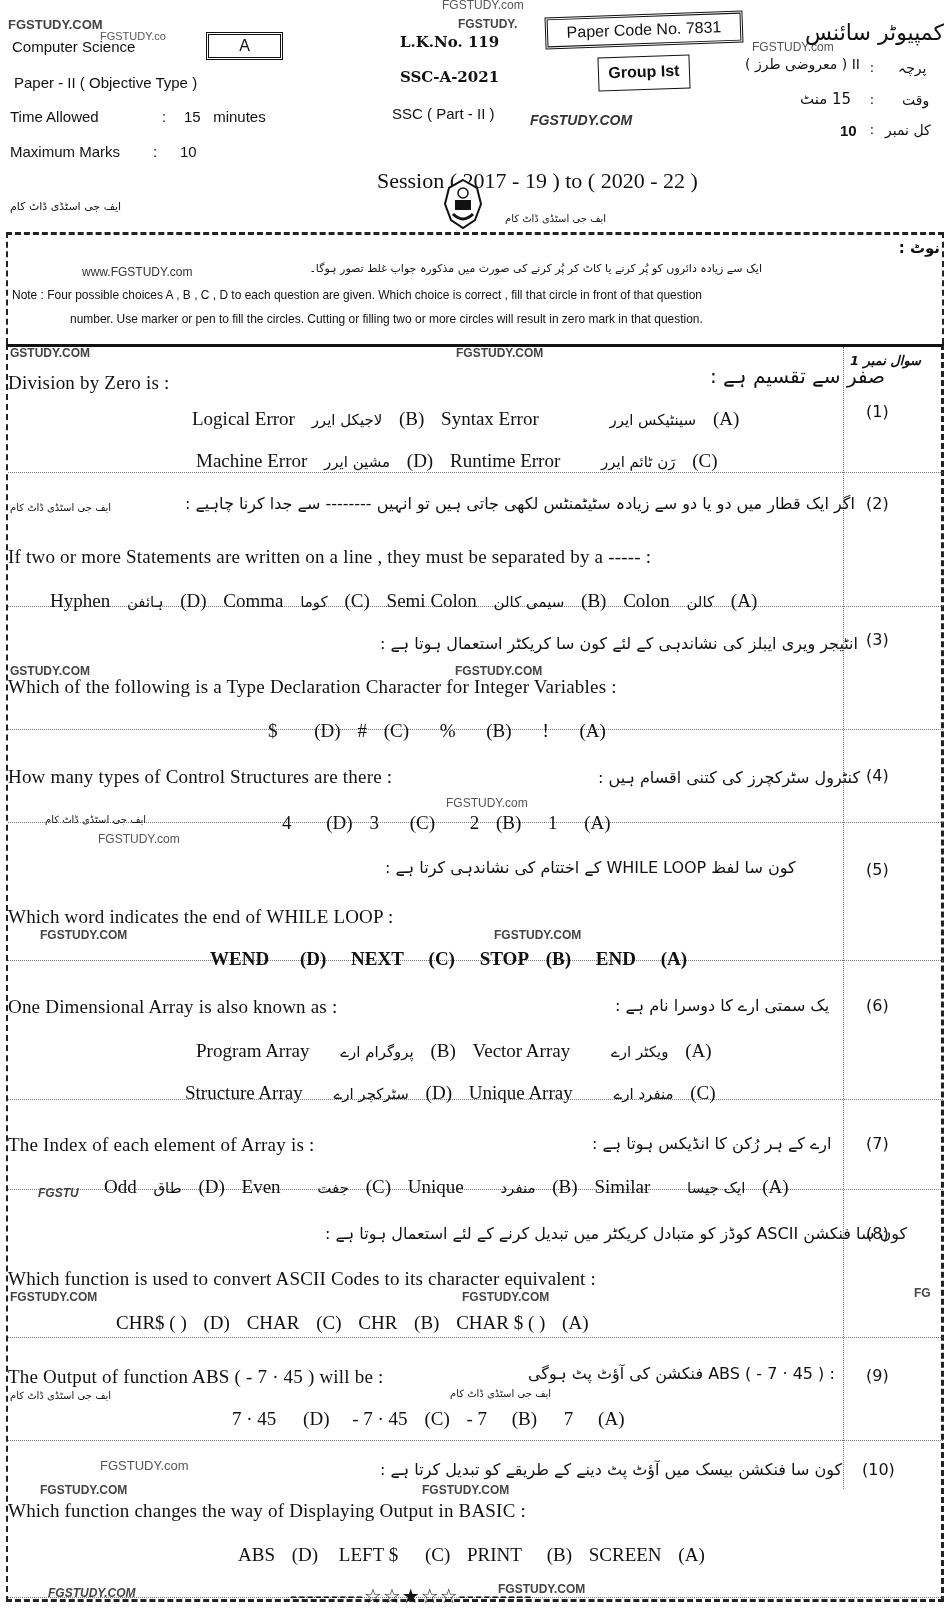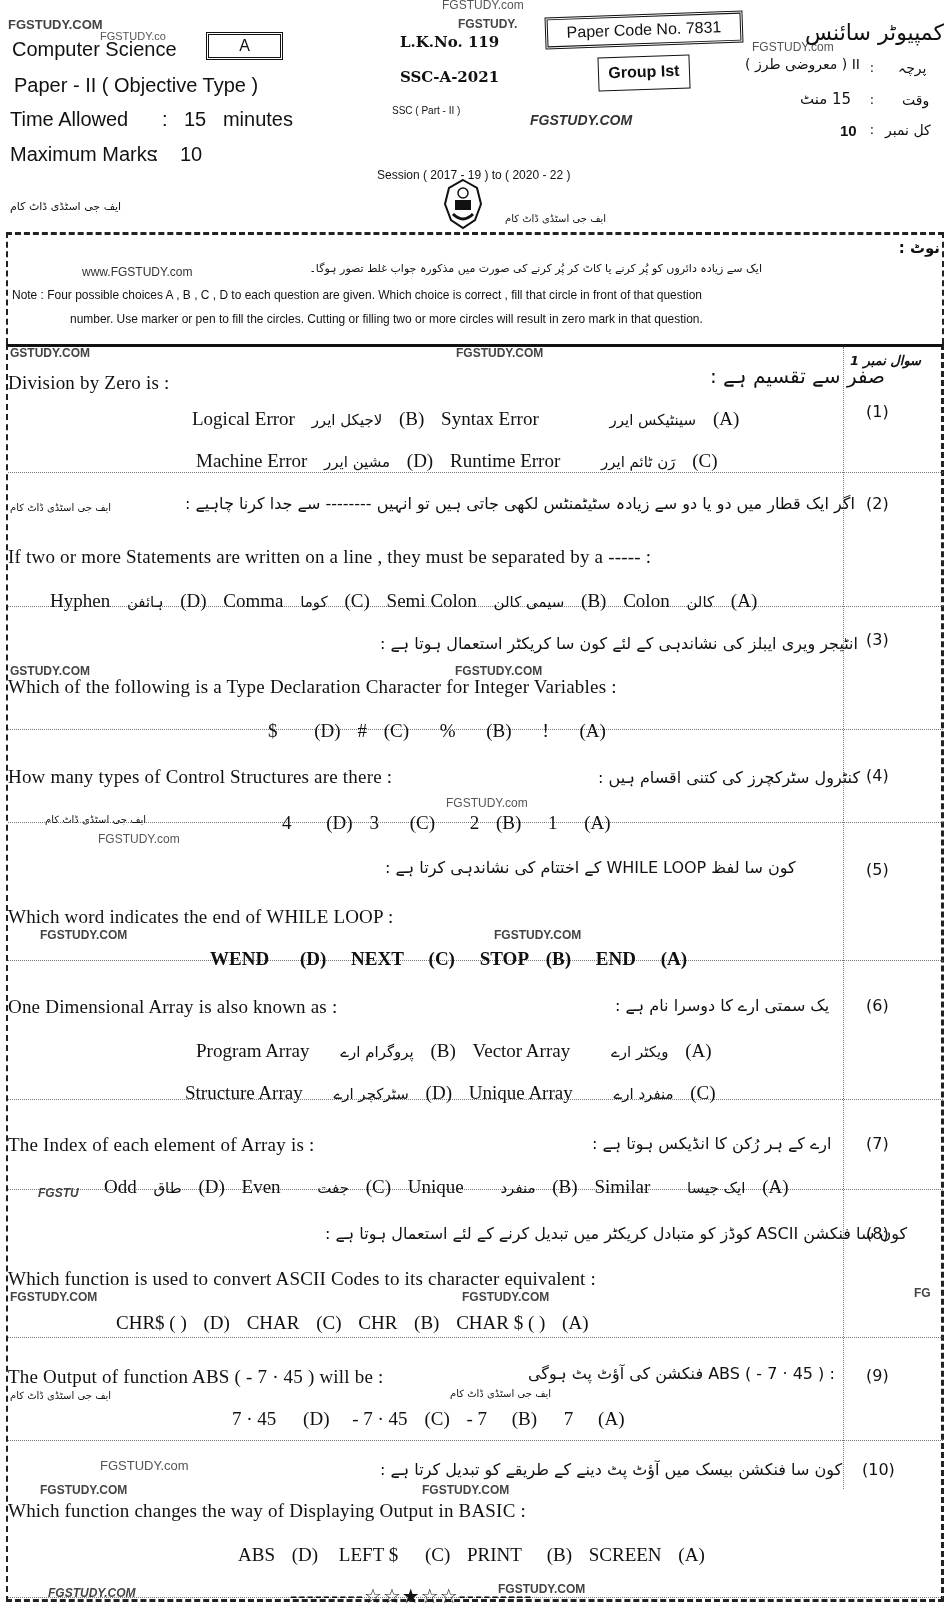--- a/index.html
+++ b/index.html
@@ -6,26 +6,26 @@
   html, body { width: 950px; height: 1617px; background: #ffffff; overflow: hidden; }
   body { position: relative; font-family: "Liberation Serif", serif; color: #111; }
   .sans { font-family: "Liberation Sans", sans-serif; }
   .abs { position: absolute; white-space: nowrap; }
   .urdu { direction: rtl; font-family: "DejaVu Sans", sans-serif; }
   .wm { font-family: "Liberation Sans", sans-serif; font-size: 12px; color: #555; position: absolute; white-space: nowrap; }
   .wm.bold { font-weight: bold; color: #444; }
   .wm.italic { font-style: italic; font-weight: bold; font-size: 14px; color: #333; }
 
   
-  .hdr-left { font-family: "Liberation Sans", sans-serif; font-size: 20px; }
+  .hdr-left { font-family: "Liberation Sans", sans-serif; font-size: 15px; }
   .box-a { position: absolute; left: 206px; top: 32px; width: 77px; height: 28px; border: 3px double #111; text-align: center; font-family: "Liberation Sans", sans-serif; font-size: 16px; line-height: 22px; }
   .hdr-mid { font-family: "DejaVu Serif", serif; font-weight: bold; font-size: 15px; }
   .paper-code { position: absolute; left: 545px; top: 14px; width: 198px; height: 32px; border: 3px double #111; font-family: "Liberation Sans", sans-serif; font-size: 16px; line-height: 26px; text-align: center; transform: rotate(-2deg); }
   .group-box { position: absolute; left: 598px; top: 56px; width: 92px; height: 34px; border: 1.5px solid #111; font-family: "Liberation Sans", sans-serif; font-weight: bold; font-size: 16px; line-height: 30px; text-align: center; transform: rotate(-2deg); }
-  .session { font-family: Liberation Sans, sans-serif; font-size: 12px; margin-top: 32px; }
+  .session { font-family: Liberation Serif, serif; font-size: 22px; margin-top: 32px; }
 
   
   .logo { position: absolute; left: 443px; top: 178px; width: 40px; height: 52px; }
 
   
   .note-box { position: absolute; left: 6px; top: 232px; width: 938px; height: 112px; border-top: 3px dashed #222; border-left: 2px dashed #222; border-right: 2px dashed #222; }
   .note-en { font-family: "Liberation Sans", sans-serif; font-size: 13px; transform: scaleX(0.92); transform-origin: left; }
 
   
   .qtable { position: absolute; left: 6px; top: 344px; width: 938px; height: 1258px; border-top: 3px solid #111; border-left: 2px dashed #222; border-right: 3px dashed #222; border-bottom: 3px dashed #222; }
@@ -53,21 +53,21 @@
 <div class="abs hdr-left" style="left:14px;top:74px;">Paper - II ( Objective Type )</div>
 <div class="abs hdr-left" style="left:10px;top:108px;">Time  Allowed</div>
 <div class="abs hdr-left" style="left:162px;top:108px;">:</div>
 <div class="abs hdr-left" style="left:184px;top:108px;white-space:pre;">15   minutes</div>
 <div class="abs hdr-left" style="left:10px;top:143px;">Maximum Marks</div>
 <div class="abs hdr-left" style="left:153px;top:143px;">:</div>
 <div class="abs hdr-left" style="left:180px;top:143px;">10</div>
 
 <div class="abs hdr-mid" style="left:400px;top:33px;">L.K.No. 119</div>
 <div class="abs hdr-mid" style="left:400px;top:68px;">SSC-A-2021</div>
-<div class="abs hdr-left" style="left:392px;top:105px;font-size:10px;">SSC ( Part - II )</div>
+<div class="abs hdr-left" style="left:392px;top:105px;font-size:15px;">SSC ( Part - II )</div>
 <div class="abs session" style="left:377px;top:136px;">Session ( 2017 - 19 ) to  ( 2020 - 22 )</div>
 <div class="paper-code">Paper  Code No. 7831</div>
 <div class="group-box">Group Ist</div>
 
 <div class="abs urdu" style="left:805px;top:20px;font-size:22px;">کمپیوٹر سائنس</div>
 <div class="abs urdu" style="left:898px;top:60px;font-size:14px;">پرچہ</div>
 <div class="abs" style="left:870px;top:60px;font-size:14px;">:</div>
 <div class="abs urdu" style="left:745px;top:56px;font-size:14px;">II  ( معروضی طرز )</div>
 <div class="abs urdu" style="left:902px;top:92px;font-size:14px;">وقت</div>
 <div class="abs" style="left:870px;top:92px;font-size:14px;">:</div>

